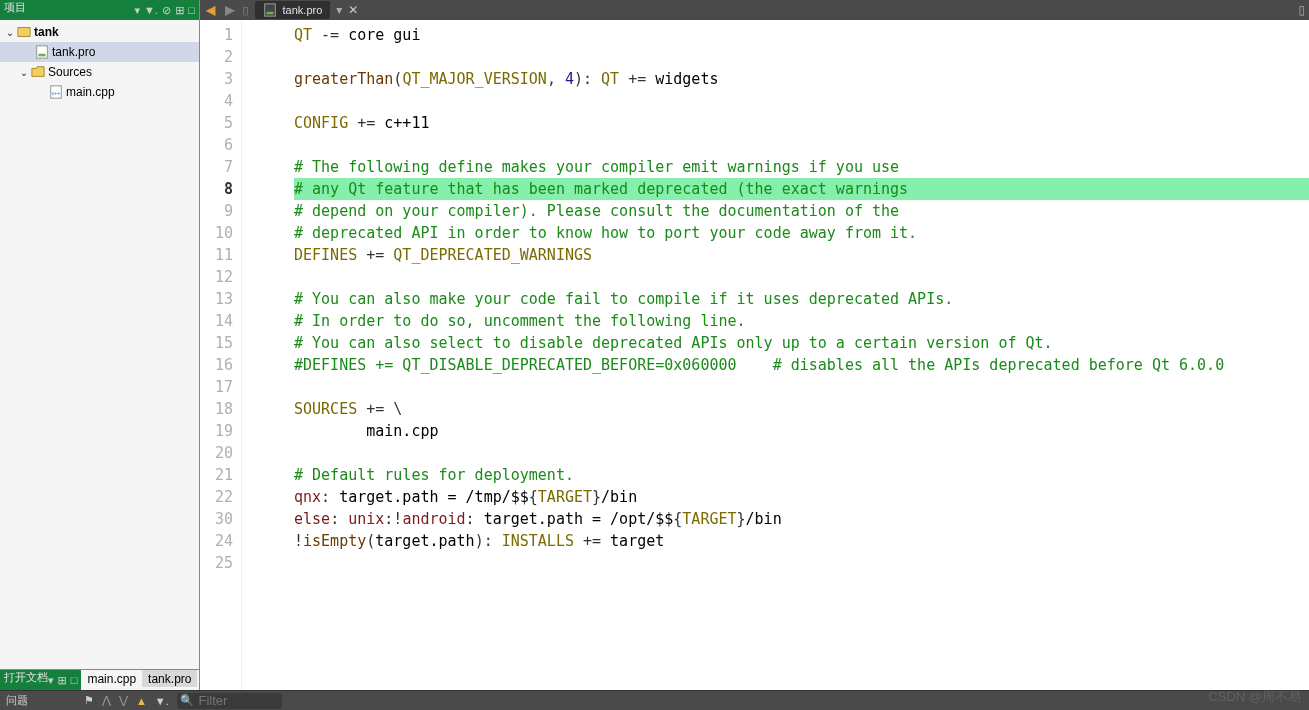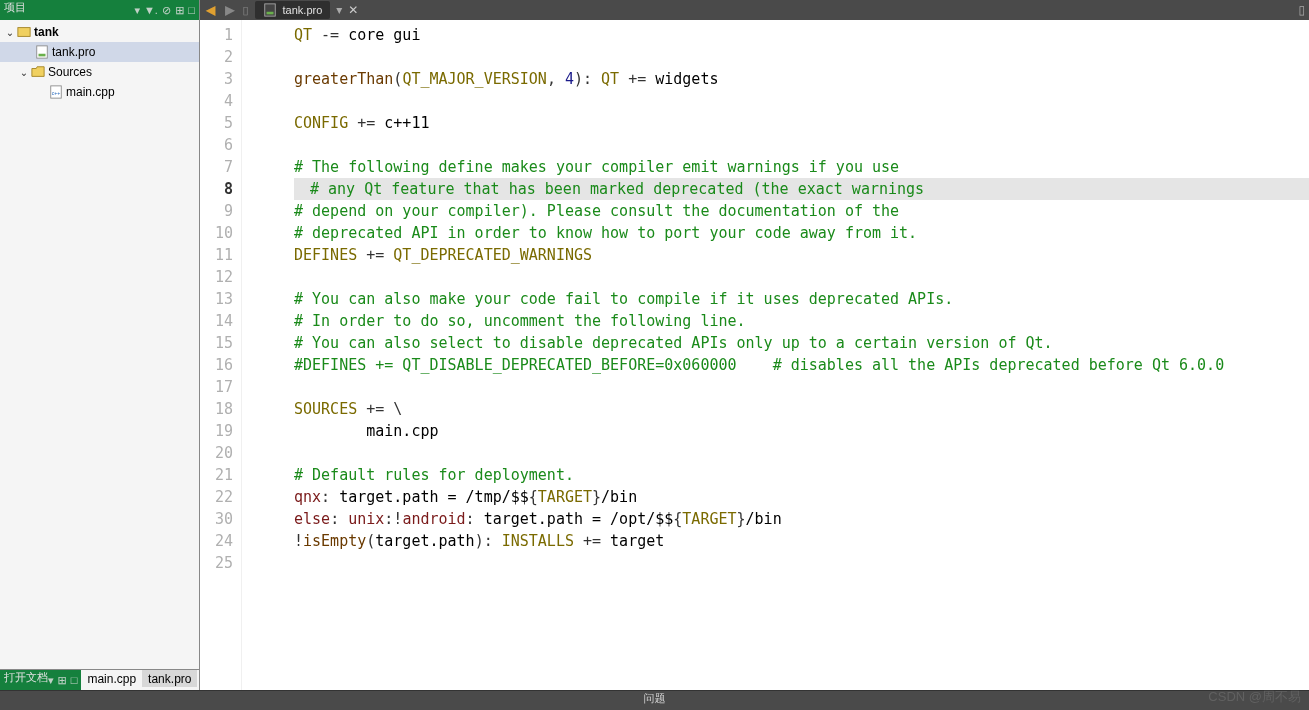--- a/index.html
+++ b/index.html
@@ -22,28 +22,28 @@
 .editor-side { flex: 1; display: flex; flex-direction: column; min-width: 0; }
 .editor-toolbar { background: #4a4a4a; height: 20px; display: flex; align-items: center; padding: 0 4px; gap: 6px; color: #ccc; }
 .tab { background: #2f2f2f; color: #e0e0e0; height: 18px; display: flex; align-items: center; padding: 0 8px; gap: 6px; font-size: 11px; border-radius: 2px; }
 .arrow-btn { color: #e0a030; font-weight: bold; cursor: pointer; padding: 0 2px; }
 .arrow-btn.dim { color: #888; }
 .toolbar-icon { cursor: pointer; font-size: 11px; }
 .editor-body { flex: 1; display: flex; overflow: auto; font-family: "Consolas", monospace; font-size: 15px; line-height: 22px; background: #fff; }
 .gutter { background: #fff; text-align: right; color: #b0b0b0; padding: 4px 8px 4px 4px; user-select: none; min-width: 42px; border-right: 1px solid #f0f0f0; }
 .gutter .ln.active { color: #333; font-weight: bold; }
 .code { padding: 4px 0 4px 4px; flex: 1; white-space: pre; margin-left: 48px; }
-.code .line.hl { background: #e5e5e5; padding-left: 16px; }
+.code .line.hl { background: #86efac; }
 .tk-kw { color: #7a6a00; }
 .tk-fn { color: #6a3a00; }
 .tk-op { color: #333; }
 .tk-num { color: #1a1a8a; }
 .tk-cm { color: #1a8a1a; }
 .tk-var { color: #7a1a1a; }
-.bottom-bar { background: #4a4a4a; height: 20px; display: flex; align-items: center; color: #d0d0d0; font-size: 11px; padding: 0 6px; gap: 8px; border-top: 1px solid #333; flex-direction: column; }
+.bottom-bar { background: #4a4a4a; height: 20px; display: flex; align-items: center; color: #d0d0d0; font-size: 11px; padding: 0 6px; gap: 8px; border-top: 1px solid #333; }
 .bottom-bar .filter-box { display: flex; align-items: center; gap: 4px; background: #3a3a3a; border-radius: 2px; padding: 0 4px; height: 16px; }
 .bottom-bar .filter-box input { background: transparent; border: none; color: #aaa; outline: none; width: 80px; font-size: 13px; }
 .watermark { position: fixed; bottom: 4px; right: 8px; color: rgba(120,120,120,0.5); font-size: 13px; pointer-events: none; }
 svg.ficon { width: 14px; height: 14px; vertical-align: middle; }
 </style>
 </head>
 <body>
 
 <div class="top-pane">
   <div class="sidebar">

